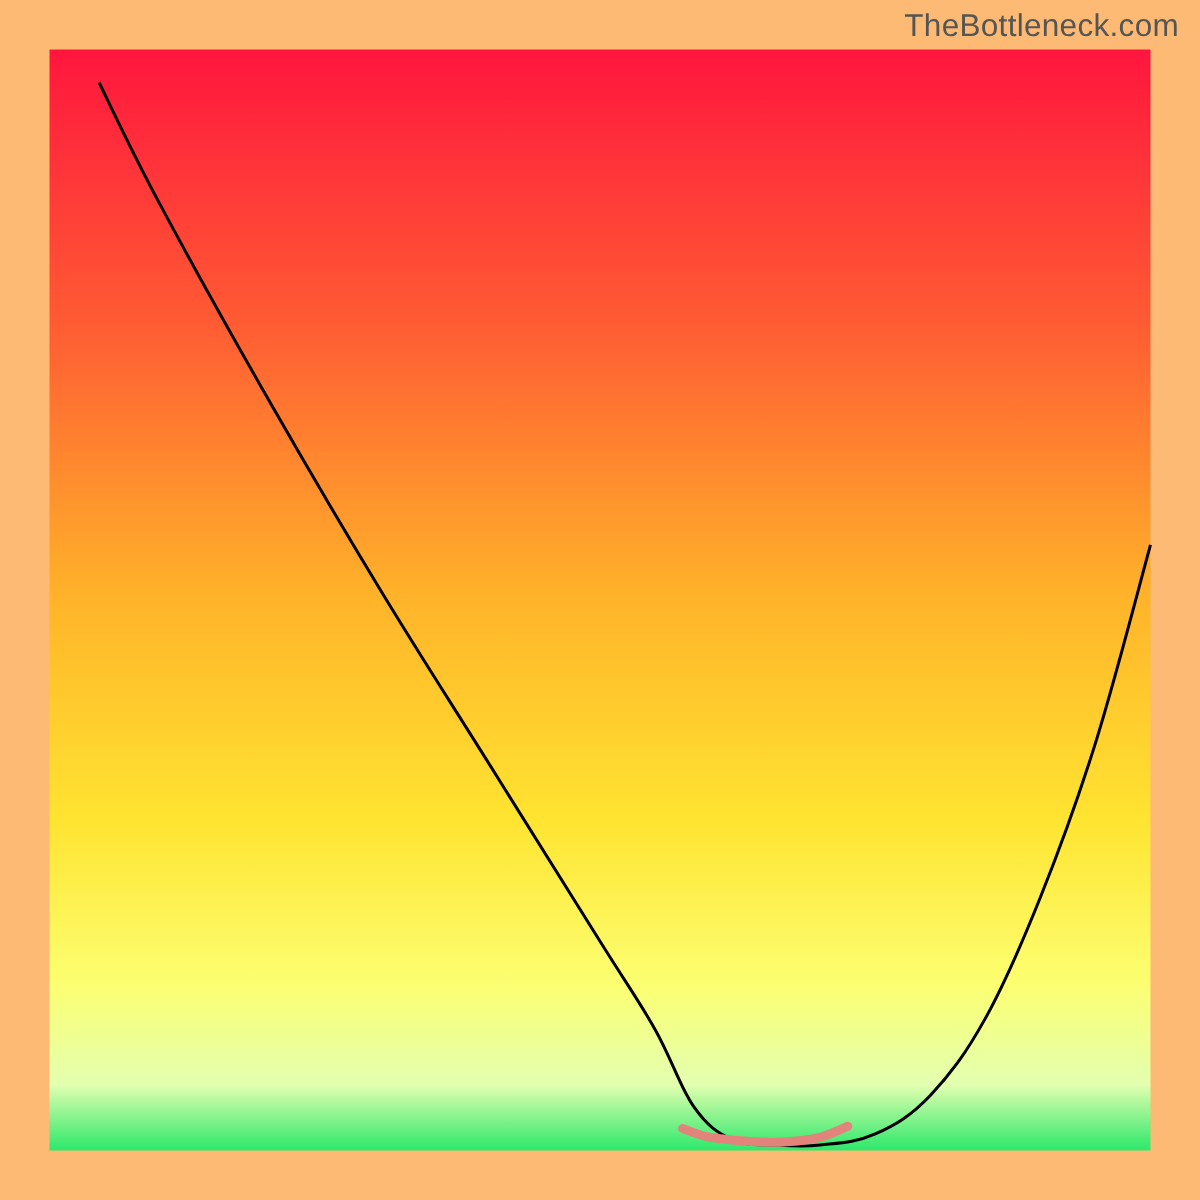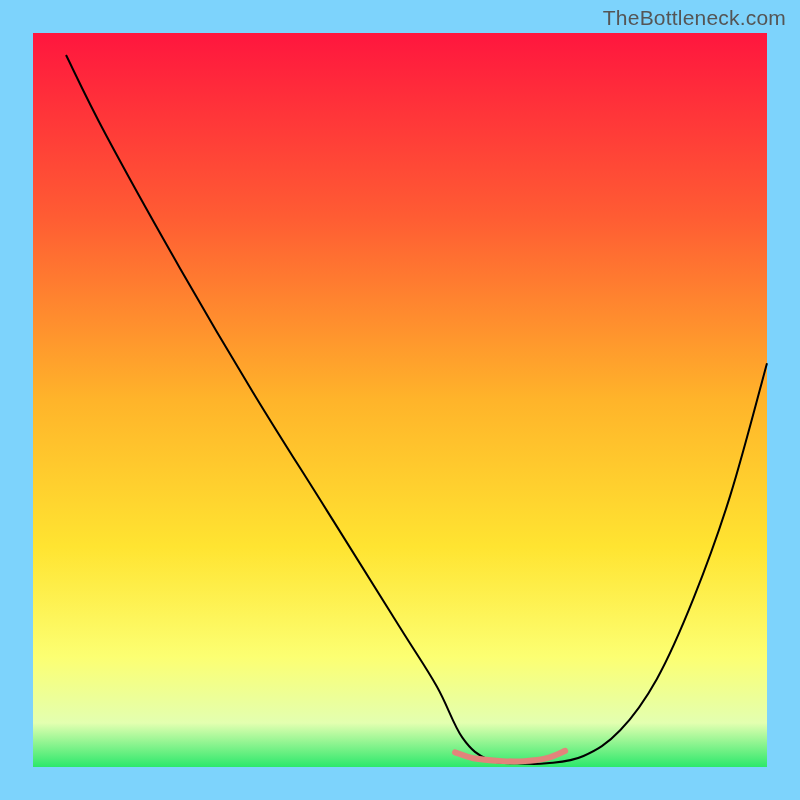--- a/index.html
+++ b/index.html
@@ -8,21 +8,21 @@
     width: 800px;
     height: 800px;
     overflow: hidden;
     background: #000;
     font-family: Arial, Helvetica, sans-serif;
   }
   .frame {
     position: relative;
     width: 800px;
     height: 800px;
-    background: #7dd3fc;
+    background: #fdba74;
   }
   .watermark {
     position: absolute;
     top: 6px;
     right: 14px;
     color: #555;
     font-size: 21px;
     font-weight: 400;
     letter-spacing: 0.2px;
     z-index: 10;

